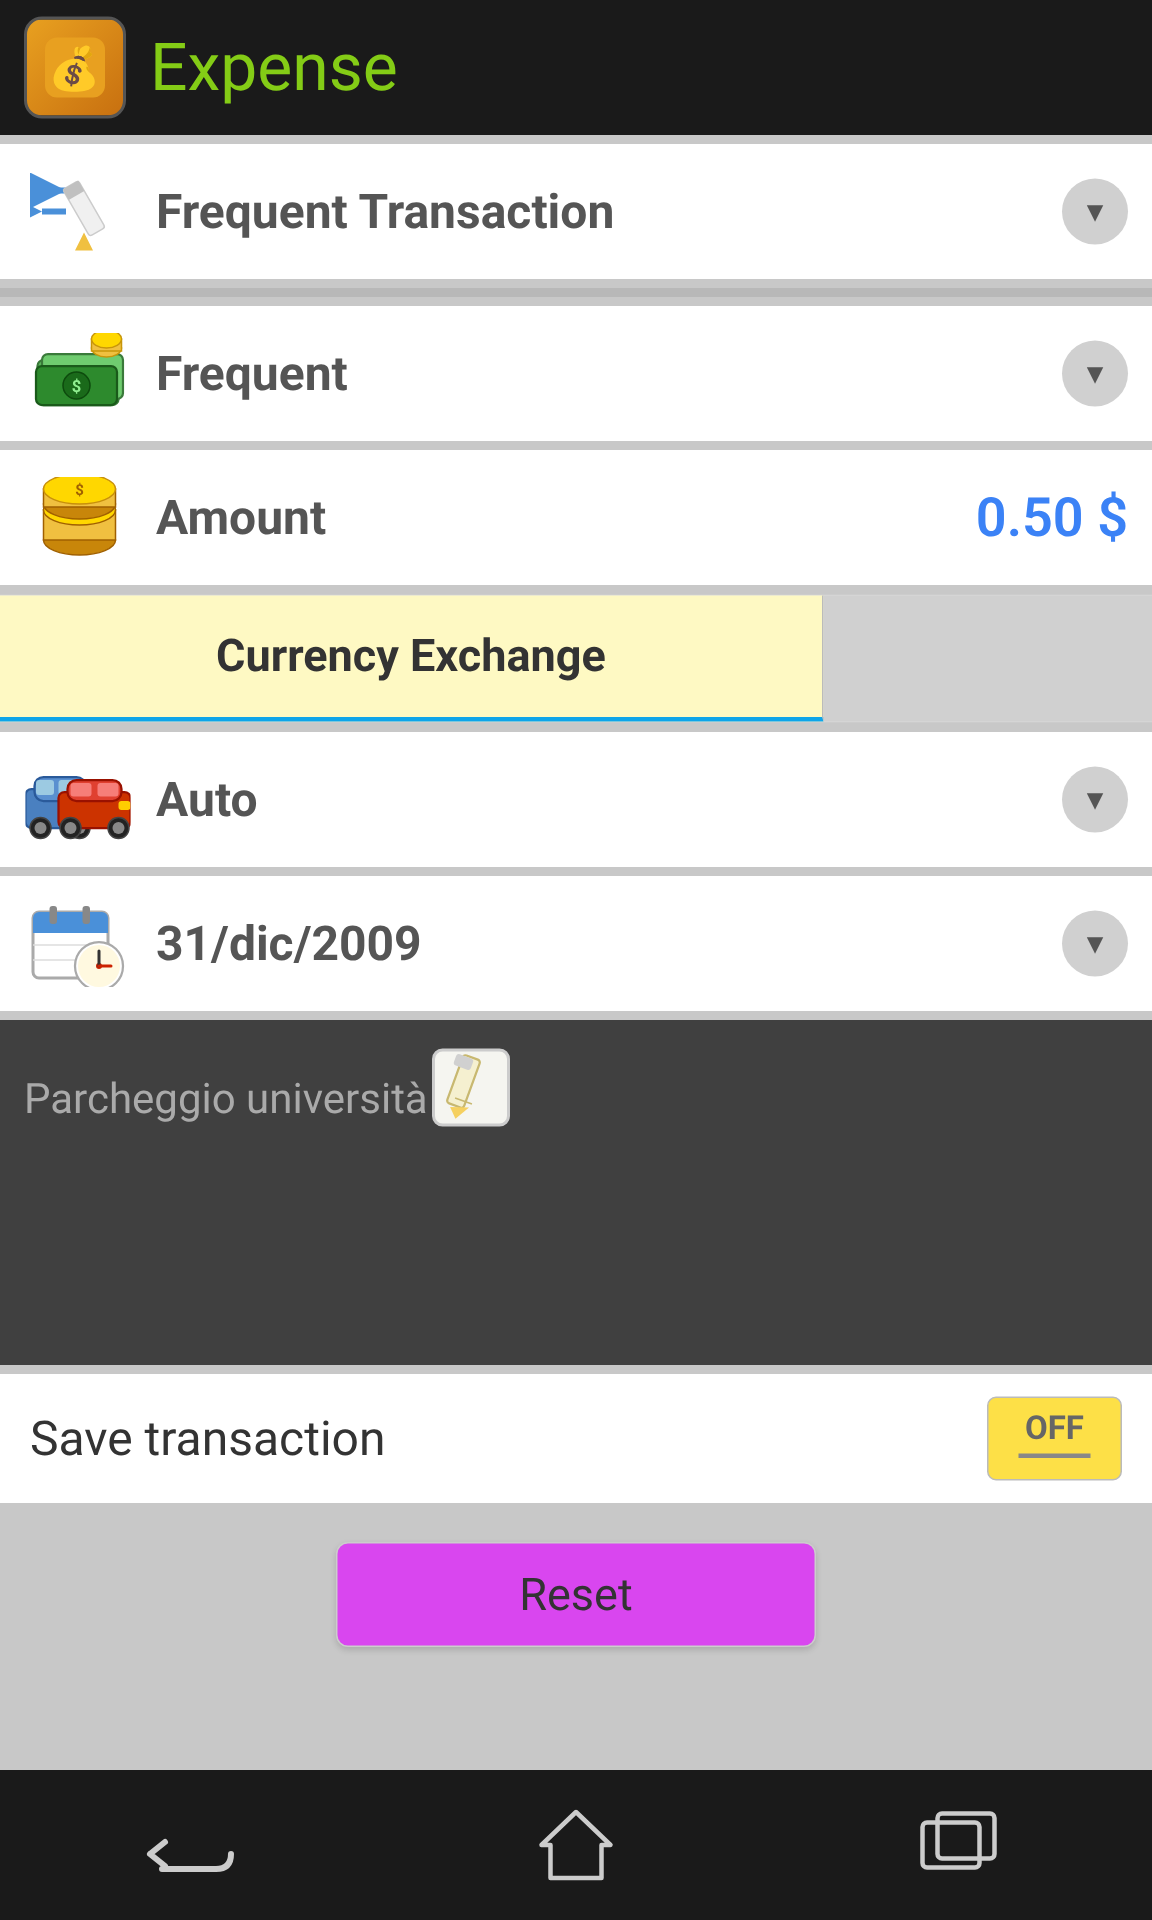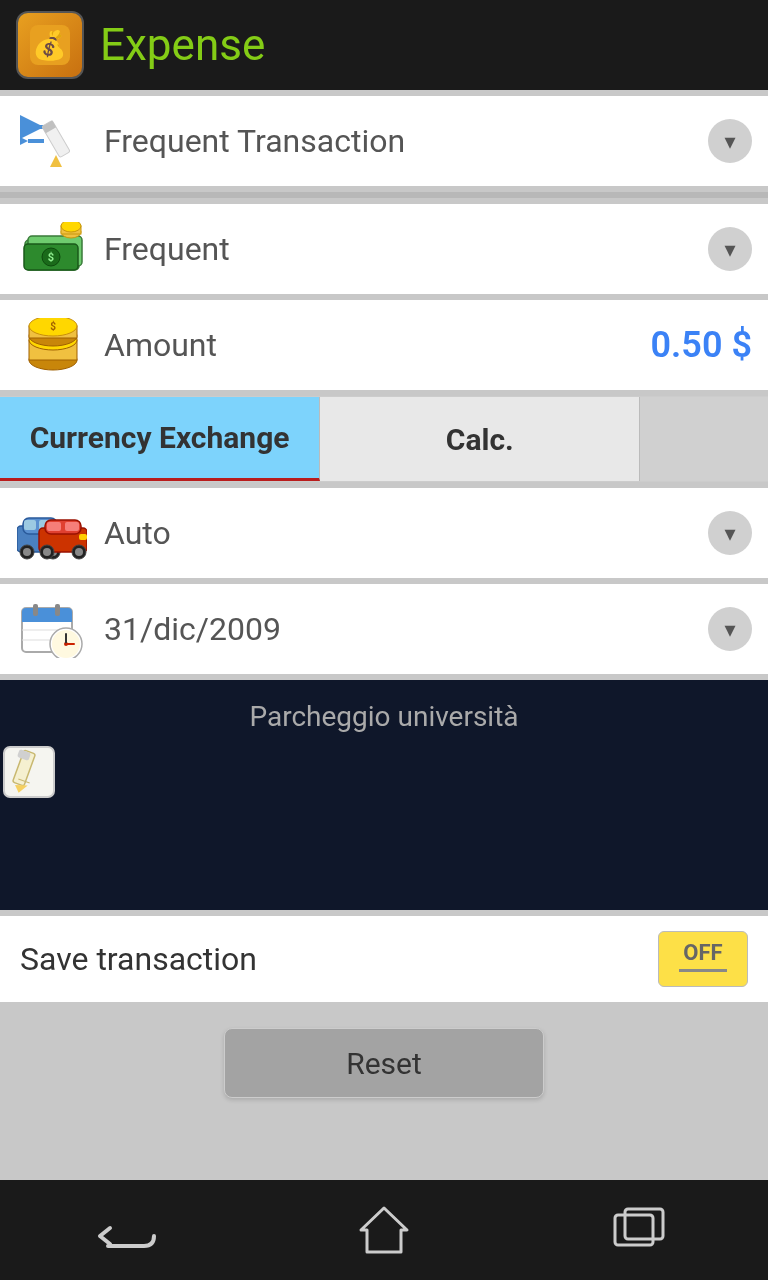--- a/index.html
+++ b/index.html
@@ -66,21 +66,21 @@
       height: 60px;
       display: flex;
       align-items: center;
       justify-content: center;
       font-size: 48px;
       flex-shrink: 0;
     }
     .card-row-label {
       flex: 1;
       font-size: 32px;
-      font-weight: 400;
+      font-weight: 700;
       color: #555555;
     }
     .card-row-value {
       font-size: 36px;
       font-weight: 600;
       color: #3b82f6;
     }
     .dropdown-chevron {
       width: 44px;
       height: 44px;
@@ -129,40 +129,41 @@
       display: flex;
       align-items: center;
       justify-content: center;
       border-right: 1px solid #bbb;
       cursor: pointer;
     }
     .button-cell:last-child {
       border-right: none;
     }
     .button-cell-active {
-      background: #7dd3fc;
-      border-bottom: 3px solid #b91c1c;
+      background: #fef9c3;
+      border-bottom: 3px solid #0ea5e9;
     }
     .button-cell-label {
       font-size: 30px;
       font-weight: 700;
       color: #333333;
     }
     .button-cell-empty {
       background: #d0d0d0;
       flex: 0.4;
     }
 
     
     .notes-card {
-      background: #0f172a;
+      background: #404040;
       min-height: 230px;
+      padding: 16px;
       position: relative;
       display: flex;
-      flex-direction: column;
+      flex-direction: row;
     }
     .notes-placeholder {
       font-size: 28px;
       color: #aaaaaa;
       text-align: center;
       padding: 20px 0 10px 0;
     }
     .pencil-icon-svg {
       width: 58px;
       height: 58px;
@@ -205,21 +206,21 @@
       margin-top: 4px;
     }
 
     
     .reset-wrap {
       display: flex;
       justify-content: center;
       padding: 20px 0 10px 0;
     }
     .reset-button {
-      background: #a3a3a3;
+      background: #d946ef;
       border: 1px solid #cccccc;
       border-radius: 8px;
       width: 320px;
       height: 70px;
       display: flex;
       align-items: center;
       justify-content: center;
       cursor: pointer;
       box-shadow: 0 2px 4px rgba(0,0,0,0.15);
     }
@@ -328,23 +329,20 @@
       </svg>
     </div>
     <span class="card-row-label">Amount</span>
     <span class="card-row-value">0.50 $</span>
   </div>
 
   <div class="button-row">
     <div class="button-cell button-cell-active">
       <span class="button-cell-label">Currency Exchange</span>
     </div>
-    <div class="button-cell">
-      <span class="button-cell-label">Calc.</span>
-    </div>
     <div class="button-cell button-cell-empty"></div>
   </div>
 
   <div class="card-row">
     <div class="card-row-icon">
 
       <svg width="70" height="54" viewBox="0 0 70 54">
 
         <rect x="0" y="20" width="46" height="26" rx="4" fill="#4a80c0" stroke="#2a5a9a" stroke-width="1.5"></rect>
         <rect x="6" y="12" width="34" height="16" rx="6" fill="#5a90d0" stroke="#2a5a9a" stroke-width="1.5"></rect>

